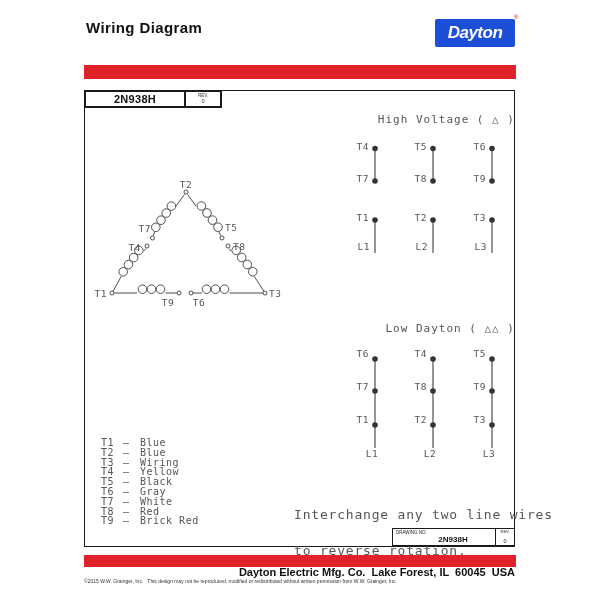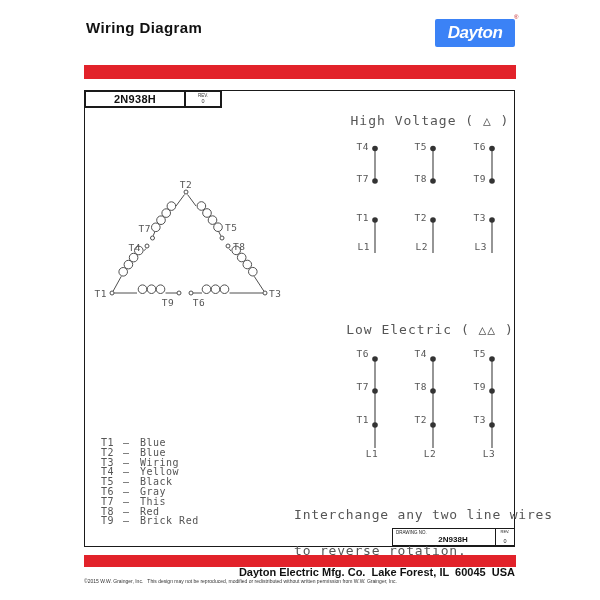--- a/index.html
+++ b/index.html
@@ -1,39 +1,39 @@
 <!DOCTYPE html>
 <html><head>
 <meta charset="utf-8">
 <style>
   html,body{margin:0;padding:0;background:#fff;}
   #page{position:relative;width:600px;height:600px;background:#ffffff;overflow:hidden;
         font-family:"Liberation Sans", sans-serif;color:#111;}
   .abs{position:absolute;}
   
   .doc-title{left:86px;top:19px;font-size:15px;font-weight:bold;letter-spacing:.4px;color:#111;}
-  .logo{left:435px;top:19px;width:80px;height:28px;background:#3b82f6;border-radius:2px;
+  .logo{left:435px;top:19px;width:80px;height:28px;background:#1d4ed8;border-radius:2px;
         display:flex;align-items:center;justify-content:center;}
   .logo-text{color:#fff;font-style:italic;font-weight:bold;font-size:17px;letter-spacing:-.5px;}
   .logo-reg{left:514px;top:14px;font-size:6px;color:#c0171e;}
   .redbar-top{left:84px;top:65px;width:432px;height:14px;background:#e2222a;}
   .redbar-bottom{left:84px;top:555px;width:432px;height:12px;background:#e2222a;}
   
   .frame{left:84px;top:90px;width:429px;height:455px;border:1.5px solid #1a1a1a;background:#fff;}
   
   .partbox{left:84px;top:90px;width:134px;height:14px;border:2px solid #1a1a1a;display:flex;background:#fff;}
   .partbox .num{flex:1;display:flex;align-items:center;justify-content:center;
                 font-weight:bold;font-size:11px;letter-spacing:.3px;}
   .partbox .rev{width:34px;border-left:2px solid #1a1a1a;display:flex;flex-direction:column;
                 align-items:center;justify-content:center;line-height:1;}
   .partbox .rev .rl{font-size:4.5px;color:#333;}
   .partbox .rev .rv{font-size:5.5px;color:#333;margin-top:1px;}
   
   .cad{font-family:"DejaVu Sans Mono", monospace;color:#555;}
-  .section-title{font-size:13px;letter-spacing:1px;text-align:center;white-space:pre;}
+  .section-title{font-size:11px;letter-spacing:1px;text-align:right;white-space:pre;}
   .hv-title{left:345px;top:113px;width:170px;}
   .lv-title{left:345px;top:322px;width:170px;}
   .note{left:294px;top:485px;font-size:13px;letter-spacing:.8px;line-height:12px;white-space:pre;}
   
   .legend{left:101px;top:438px;font-size:10px;letter-spacing:.5px;}
   .legend-row{display:flex;height:9.8px;line-height:9.8px;}
   .legend-row .t{width:22px;}
   .legend-row .d{width:17px;}
   
   .titleblock{left:392px;top:528px;width:121px;height:16px;border:1.5px solid #1a1a1a;display:flex;background:#fff;}
@@ -176,21 +176,21 @@
     <text x="427" y="182" text-anchor="end">T8</text>
     <text x="486" y="182" text-anchor="end">T9</text>
     <text x="369" y="221" text-anchor="end">T1</text>
     <text x="427" y="221" text-anchor="end">T2</text>
     <text x="486" y="221" text-anchor="end">T3</text>
     <text x="370" y="250" text-anchor="end">L1</text>
     <text x="428" y="250" text-anchor="end">L2</text>
     <text x="487" y="250" text-anchor="end">L3</text>
   </svg>
 
-  <div class="abs cad section-title lv-title">Low Electric ( △△ )</div>
+  <div class="abs cad section-title lv-title">Low Dayton ( △△ )</div>
   <svg class="abs" style="left:345px;top:345px;" width="165" height="118" viewBox="345 345 165 118">
     <g stroke="#4f4f4f" stroke-width="1.2">
       <line x1="375" y1="359" x2="375" y2="448"></line>
         <line x1="433" y1="359" x2="433" y2="448"></line>
         <line x1="492" y1="359" x2="492" y2="448"></line>
     </g>
     <g fill="#333">
       <circle cx="375" cy="359" r="2.8"></circle>
         <circle cx="375" cy="391" r="2.8"></circle>
         <circle cx="375" cy="425" r="2.8"></circle>
@@ -242,21 +242,21 @@
         <span class="c">Black</span>
       </div>
     <div class="legend-row">
         <span class="t">T6</span>
         <span class="d">—</span>
         <span class="c">Gray</span>
       </div>
     <div class="legend-row">
         <span class="t">T7</span>
         <span class="d">—</span>
-        <span class="c">This</span>
+        <span class="c">White</span>
       </div>
     <div class="legend-row">
         <span class="t">T8</span>
         <span class="d">—</span>
         <span class="c">Red</span>
       </div>
     <div class="legend-row">
         <span class="t">T9</span>
         <span class="d">—</span>
         <span class="c">Brick Red</span>

